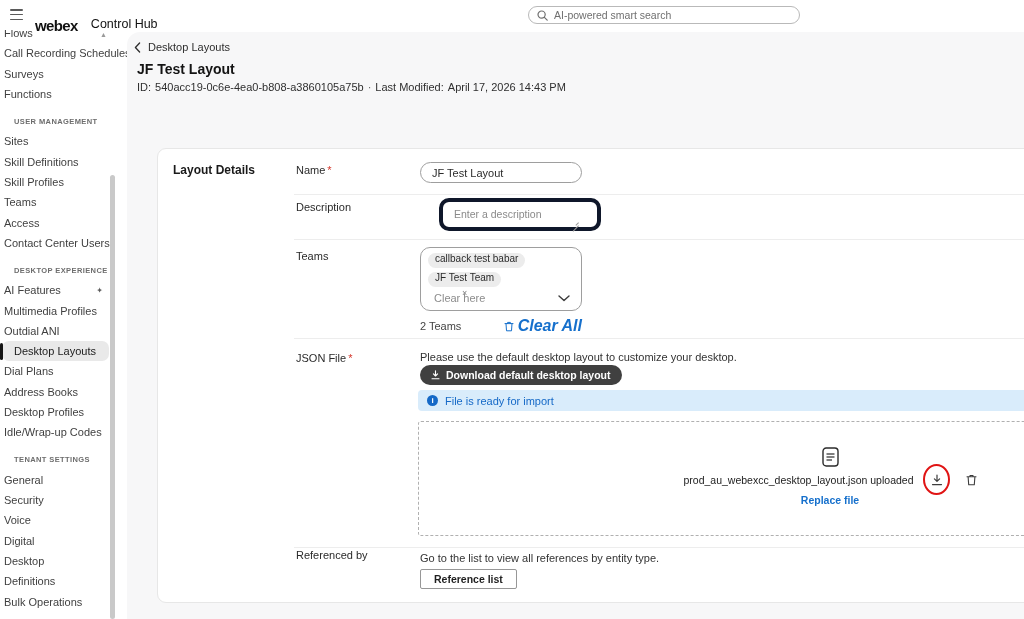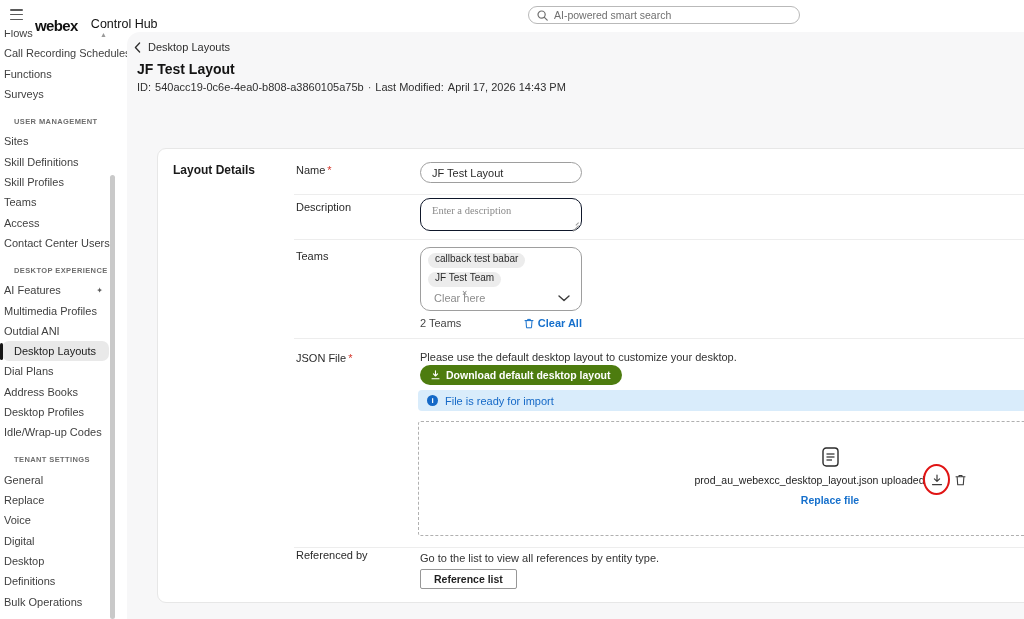--- a/index.html
+++ b/index.html
@@ -39,45 +39,45 @@
 
   
   .card { position:absolute; left:157px; top:148px; width:1100px; height:455px; background:#ffffff; border:1px solid #e7e7e7; border-radius:9px; z-index:12; }
   .card-heading { position:absolute; left:15px; top:14px; font-size:12px; font-weight:700; color:#1a1a1a; }
   .f-label { position:absolute; left:138px; font-size:11px; color:#2a2a2a; }
   .req { color:#d4372c; margin-left:2px; }
   .divider { position:absolute; left:136px; width:948px; height:1px; background:#ededed; }
 
   .text-input { position:absolute; left:262px; top:13px; width:162px; height:21px; border:1px solid #9e9e9e; border-radius:11px; font-size:11px; font-family:"Liberation Sans", sans-serif; color:#2b2b2b; padding:0 11px; outline:none; background:#fff; }
   .textarea-wrap { position:absolute; left:262px; top:49px; width:162px; height:33px; }
-  .desc-area { width:162px; height:33px; border:1px solid #0f172a; border-radius:10px; font-size:10.5px; font-family:Liberation Serif, serif; color:#2b2b2b; padding:6px 11px; outline:none; resize:none; background:#fff; }
+  .desc-area { width:162px; height:33px; border:4px solid #0f172a; border-radius:10px; font-size:10.5px; font-family:Liberation Sans, sans-serif; color:#2b2b2b; padding:6px 11px; outline:none; resize:none; background:#fff;margin-left:19px; }
   .desc-area::placeholder { color:#8a8a8a; }
   .grip { position:absolute; right:3px; bottom:3px; width:8px; height:8px; }
   .grip::before { content:""; position:absolute; right:0; bottom:2px; width:8px; height:1px; background:#9a9a9a; transform:rotate(-45deg); transform-origin:right bottom; }
   .grip::after { content:""; position:absolute; right:0; bottom:5px; width:4px; height:1px; background:#9a9a9a; transform:rotate(-45deg); transform-origin:right bottom; }
 
   .teams-box { position:absolute; left:262px; top:98px; width:162px; height:64px; border:1px solid #9e9e9e; border-radius:10px; background:#fff; }
   .chip { position:absolute; left:7px; height:15px; background:#ececec; border-radius:8px; display:inline-flex; align-items:center; gap:5px; padding:0 7px; font-size:10px; color:#2b2b2b; white-space:nowrap;flex-direction:column; }
   .chip .x { font-size:9px; color:#7a7a7a; cursor:pointer; }
   .type-here { position:absolute; left:13px; top:44px; font-size:11px; color:#8c8c8c; }
   .dd-chevron { position:absolute; right:11px; top:47px; cursor:pointer; }
   .teams-meta { position:absolute; left:262px; top:168px; width:162px; display:flex; justify-content:space-between; align-items:center; }
   .teams-count { font-size:11px; color:#454545; }
-  .clear-all { display:inline-flex; align-items:center; gap:4px; font-size:11px; font-weight:600; color:#1670cc; cursor:pointer; }
+  .clear-all { display:inline-flex; align-items:center; gap:4px; font-size:16px; font-weight:600; color:#1670cc; cursor:pointer;font-style:italic; }
 
   .json-help { position:absolute; left:262px; top:202px; font-size:11px; color:#333; }
-  .dl-btn { position:absolute; left:262px; top:216px; height:20px; display:inline-flex; align-items:center; gap:6px; background:#4d7c0f; color:#fff; border:none; border-radius:10px; padding:0 11px; font-size:10.5px; font-weight:600; font-family:"Liberation Sans", sans-serif; cursor:pointer; white-space:nowrap; }
+  .dl-btn { position:absolute; left:262px; top:216px; height:20px; display:inline-flex; align-items:center; gap:6px; background:#404040; color:#fff; border:none; border-radius:10px; padding:0 11px; font-size:10.5px; font-weight:600; font-family:"Liberation Sans", sans-serif; cursor:pointer; white-space:nowrap; }
   .banner { position:absolute; left:260px; top:241px; width:824px; height:21px; background:#d9ecfb; border-radius:4px; display:flex; align-items:center; gap:7px; padding:0 9px; }
   .info-ic { width:11px; height:11px; border-radius:50%; background:#1569c7; color:#fff; font-size:8px; font-weight:700; display:flex; align-items:center; justify-content:center; flex:none; }
   .banner-text { font-size:11px; color:#1569c7; }
 
   .dropzone { position:absolute; left:260px; top:272px; width:824px; height:115px; border:1px dashed #b0b0b0; border-radius:3px; }
   .dz-inner { position:absolute; left:0; top:0; width:100%; height:100%; display:flex; flex-direction:column; align-items:center; }
   .file-icon-wrap { margin-top:25px; }
-  .file-line { margin-top:6px; display:flex; align-items:center; gap:5px; font-size:10.5px; color:#222; }
+  .file-line { margin-top:6px; display:flex; align-items:center; gap:16px; font-size:10.5px; color:#222; }
   .dlfile-wrap { position:relative; width:14px; height:14px; display:flex; align-items:center; justify-content:center; cursor:pointer; }
   .annotation-circle { position:absolute; left:-7px; top:-9px; width:27px; height:31px; border:2.5px solid #e01414; border-radius:50%; pointer-events:none; }
   .trash-file { cursor:pointer; margin-left:6px; display:flex; }
   .replace-link { margin-top:7px; font-size:10.5px; font-weight:600; color:#1670cc; cursor:pointer; }
 
   .ref-help { position:absolute; left:262px; top:403px; font-size:11px; color:#333; }
   .ref-btn { position:absolute; left:262px; top:420px; height:20px; border:1px solid #979797; border-radius:2px; background:#fff; font-size:10.5px; font-weight:600; color:#1f1f1f; padding:0 13px; font-family:"Liberation Sans", sans-serif; cursor:pointer; }
 
   svg { display:block; }
 </style>
@@ -88,24 +88,24 @@
 
   <nav class="sidebar">
     <div class="nav-list">
       <div class="nav-item">
           <span>Flows</span>
         </div>
       <div class="nav-item">
           <span>Call Recording Schedules</span>
         </div>
       <div class="nav-item">
+          <span>Surveys</span>
+        </div>
+      <div class="nav-item">
           <span>Functions</span>
-        </div>
-      <div class="nav-item">
-          <span>Surveys</span>
         </div>
       <div class="nav-header">
           <span>USER MANAGEMENT</span>
         </div>
       <div class="nav-item">
           <span>Sites</span>
         </div>
       <div class="nav-item">
           <span>Skill Definitions</span>
         </div>
@@ -150,21 +150,21 @@
       <div class="nav-item">
           <span>Idle/Wrap-up Codes</span>
         </div>
       <div class="nav-header">
           <span>TENANT SETTINGS</span>
         </div>
       <div class="nav-item">
           <span>General</span>
         </div>
       <div class="nav-item">
-          <span>Replace</span>
+          <span>Security</span>
         </div>
       <div class="nav-item">
           <span>Voice</span>
         </div>
       <div class="nav-item">
           <span>Digital</span>
         </div>
       <div class="nav-item">
           <span>Desktop</span>
         </div>

